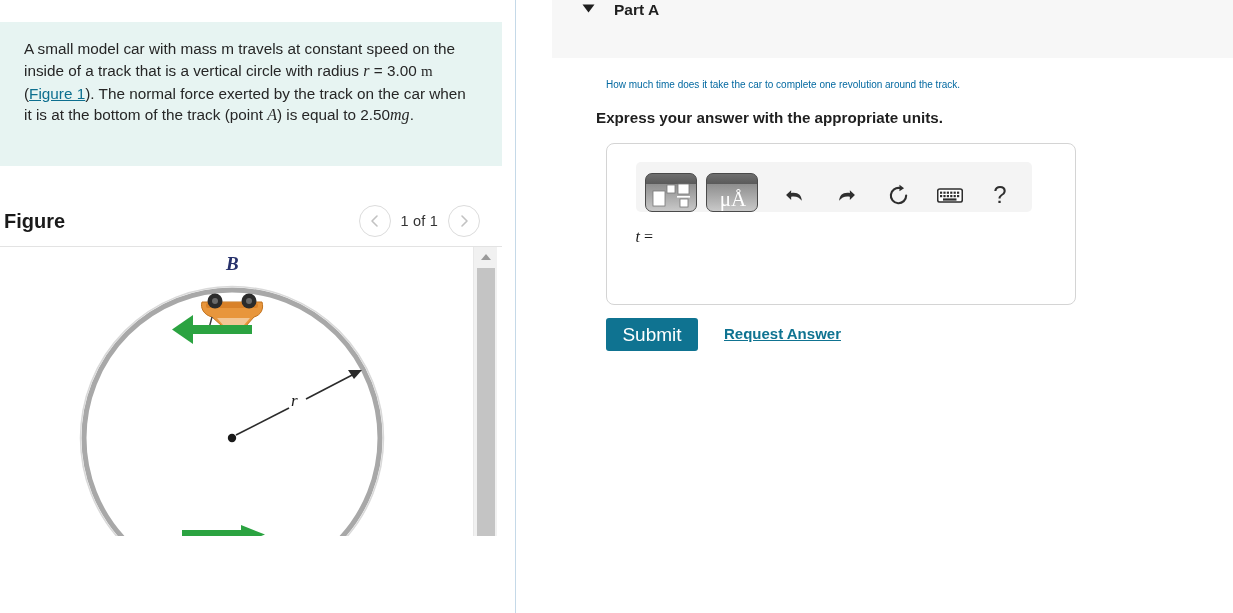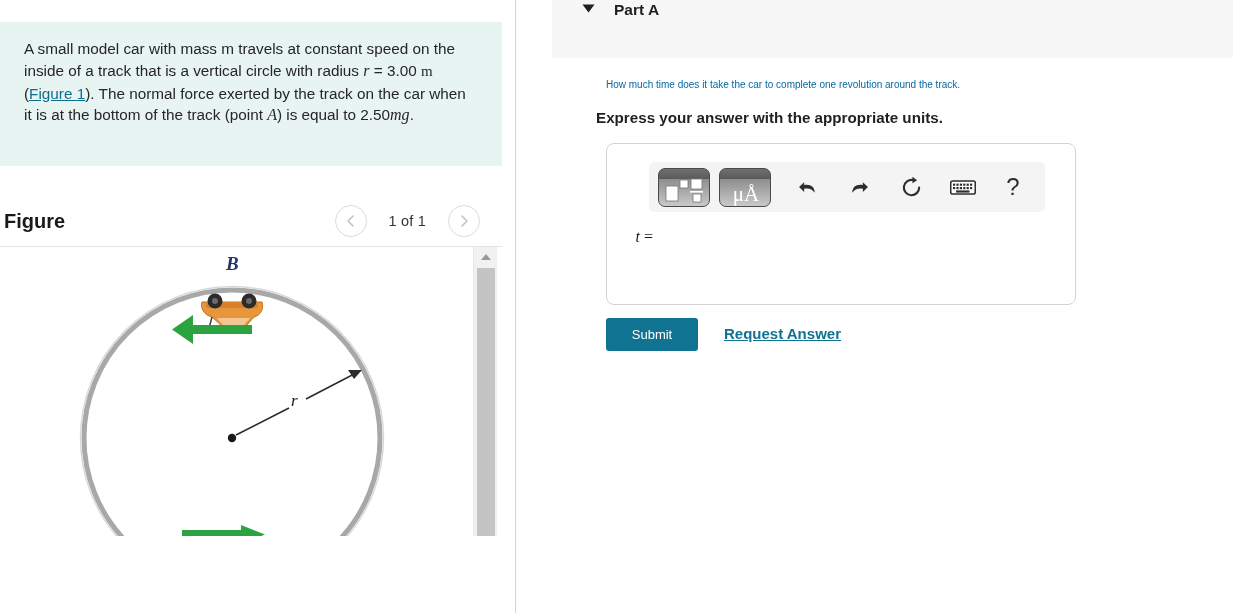--- a/index.html
+++ b/index.html
@@ -39,21 +39,21 @@
     position: absolute; left: 0; top: 196px;
     width: 502px; height: 50px;
     display: flex; align-items: center;
   }
   #figure-title {
     font-size: 20px; font-weight: bold; color: #1a1a1a;
     margin-left: 4px;
   }
   #figure-nav {
     margin-left: auto; margin-right: 22px;
-    display: flex; align-items: center; gap: 22px;
+    display: flex; align-items: center; gap: 10px;
   }
   .navbtn {
     width: 32px; height: 32px; border-radius: 50%;
     border: 1px solid #dcdcdc; background: #fff;
     display: flex; align-items: center; justify-content: center;
     color: #c2c2c2; cursor: pointer; padding: 0;
   }
   .navbtn svg { display:block; }
   #figure-counter { font-size: 14.5px; color: #333; letter-spacing: .2px; }
 
@@ -122,24 +122,24 @@
     font-size: 15.2px; font-weight: bold; color: #1f1f1f;
   }
 
   #answer-box {
     position: absolute; left: 90px; top: 143px;
     width: 470px; height: 162px;
     border: 1px solid #d4d4d4; border-radius: 8px;
     background: #fff;
   }
   #answer-toolbar {
-    position: absolute; left: 42px; top: 18px;
+    position: absolute; left: 29px; top: 18px;
     width: 396px; height: 50px;
     background: #f4f4f4; border-radius: 5px;
-    display: flex; align-items: center;
+    display: flex; align-items: flex-end;
   }
   .tpl-btn {
     width: 52px; height: 39px;
     border-radius: 7px;
     background: linear-gradient(#6f6f6f 0%, #5b5b5b 26%, #8e8e8e 27%, #c9c9c9 100%);
     border: 1px solid #4a4a4a;
     margin-left: 9px;
     position: relative; cursor: pointer;
     overflow: hidden;
   }
@@ -178,21 +178,21 @@
   }
   #value-field { width: 198px; }
   #units-field { width: 198px; margin-left: 2px; }
 
   #submit-button {
     position: absolute; left: 90px; top: 318px;
     width: 92px; height: 33px;
     background: #0f7391; color: #fff;
     border: none; border-radius: 3px;
     font-family: "Liberation Sans", sans-serif;
-    font-size: 13px; cursor: pointer;
+    font-size: 19px; cursor: pointer;
     display: flex; align-items: center; justify-content: center;
   }
   #request-answer-link {
     position: absolute; left: 208px; top: 325px;
     font-size: 15px; font-weight: bold; color: #0f7391;
     text-decoration: underline; cursor: pointer;
   }
 </style>
 </head>
 <body>

